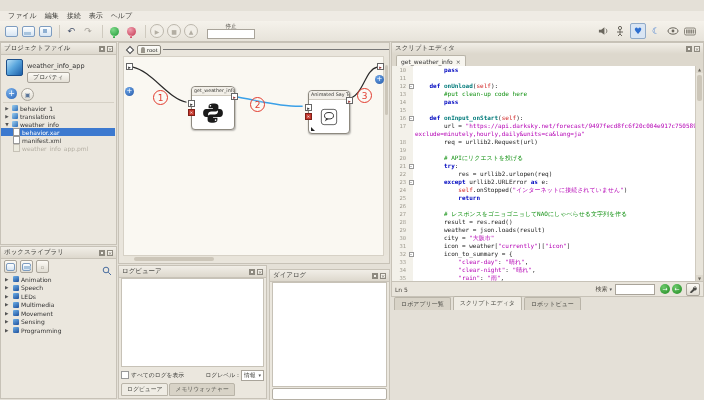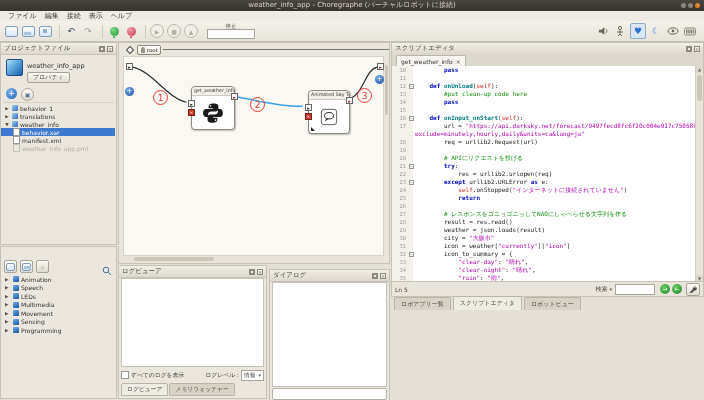--- a/index.html
+++ b/index.html
@@ -117,28 +117,20 @@
   
   .infoicon{width:10px;height:10px;border:1px solid #9a958a;border-radius:50%;background:#fff;color:#55617a;font-size:7px;line-height:10px;text-align:center;font-family:"DejaVu Serif","Liberation Serif",serif;font-style:italic;position:relative;}
   .infoicon:after{content:'';position:absolute;left:1px;bottom:-3px;border-left:3px solid transparent;border-right:1px solid transparent;border-top:3px solid #9a958a;}
   .ghosttext{font-size:6.5px;color:#b9b4a9;}
 </style>
 </head>
 <body>
 
 <div id="app">
 
-  <div class="titlebar">
-    <span>weather_info_app - Choregraphe (バーチャルロボットに接続)</span>
-    <span class="windots">
-      <span style="background:#8a867e"></span>
-      <span style="background:#8a867e"></span>
-      <span style="background:#e0812f"></span>
-    </span>
-  </div>
 
   <div class="menubar"><span class="mi">ファイル</span><span class="mi">編集</span><span class="mi">接続</span><span class="mi">表示</span><span class="mi">ヘルプ</span></div>
 
   <div class="toolbar">
     <span class="tbtn">
         <span class="docicon"></span>
       </span>
     <span class="tbtn">
         <span class="docicon open"></span>
       </span>
@@ -254,20 +246,27 @@
         </div>
         <div class="trow dis">
           <span class="exp"></span>
           <span class="fileicon"></span>
           <span>weather_info_app.pml</span>
         </div>
       </div>
   </div>
 
   <div class="panel" style="left:0;top:246px;width:117px;height:153px">
+    <div class="phead">
+      <span>ボックスライブラリ</span>
+      <span class="pbtns">
+          <span class="pb float"></span>
+          <span class="pb close">×</span>
+        </span>
+    </div>
     <div class="abs" style="left:3px;top:13px;display:flex">
       <span class="libbtn">
           <span class="docicon" style="width:7px;height:6px"></span>
         </span>
       <span class="libbtn">
           <span class="docicon open" style="width:7px;height:6px"></span>
         </span>
       <span class="libbtn">
           <span style="font-size:5px;color:#8a867c">▫</span>
         </span>

